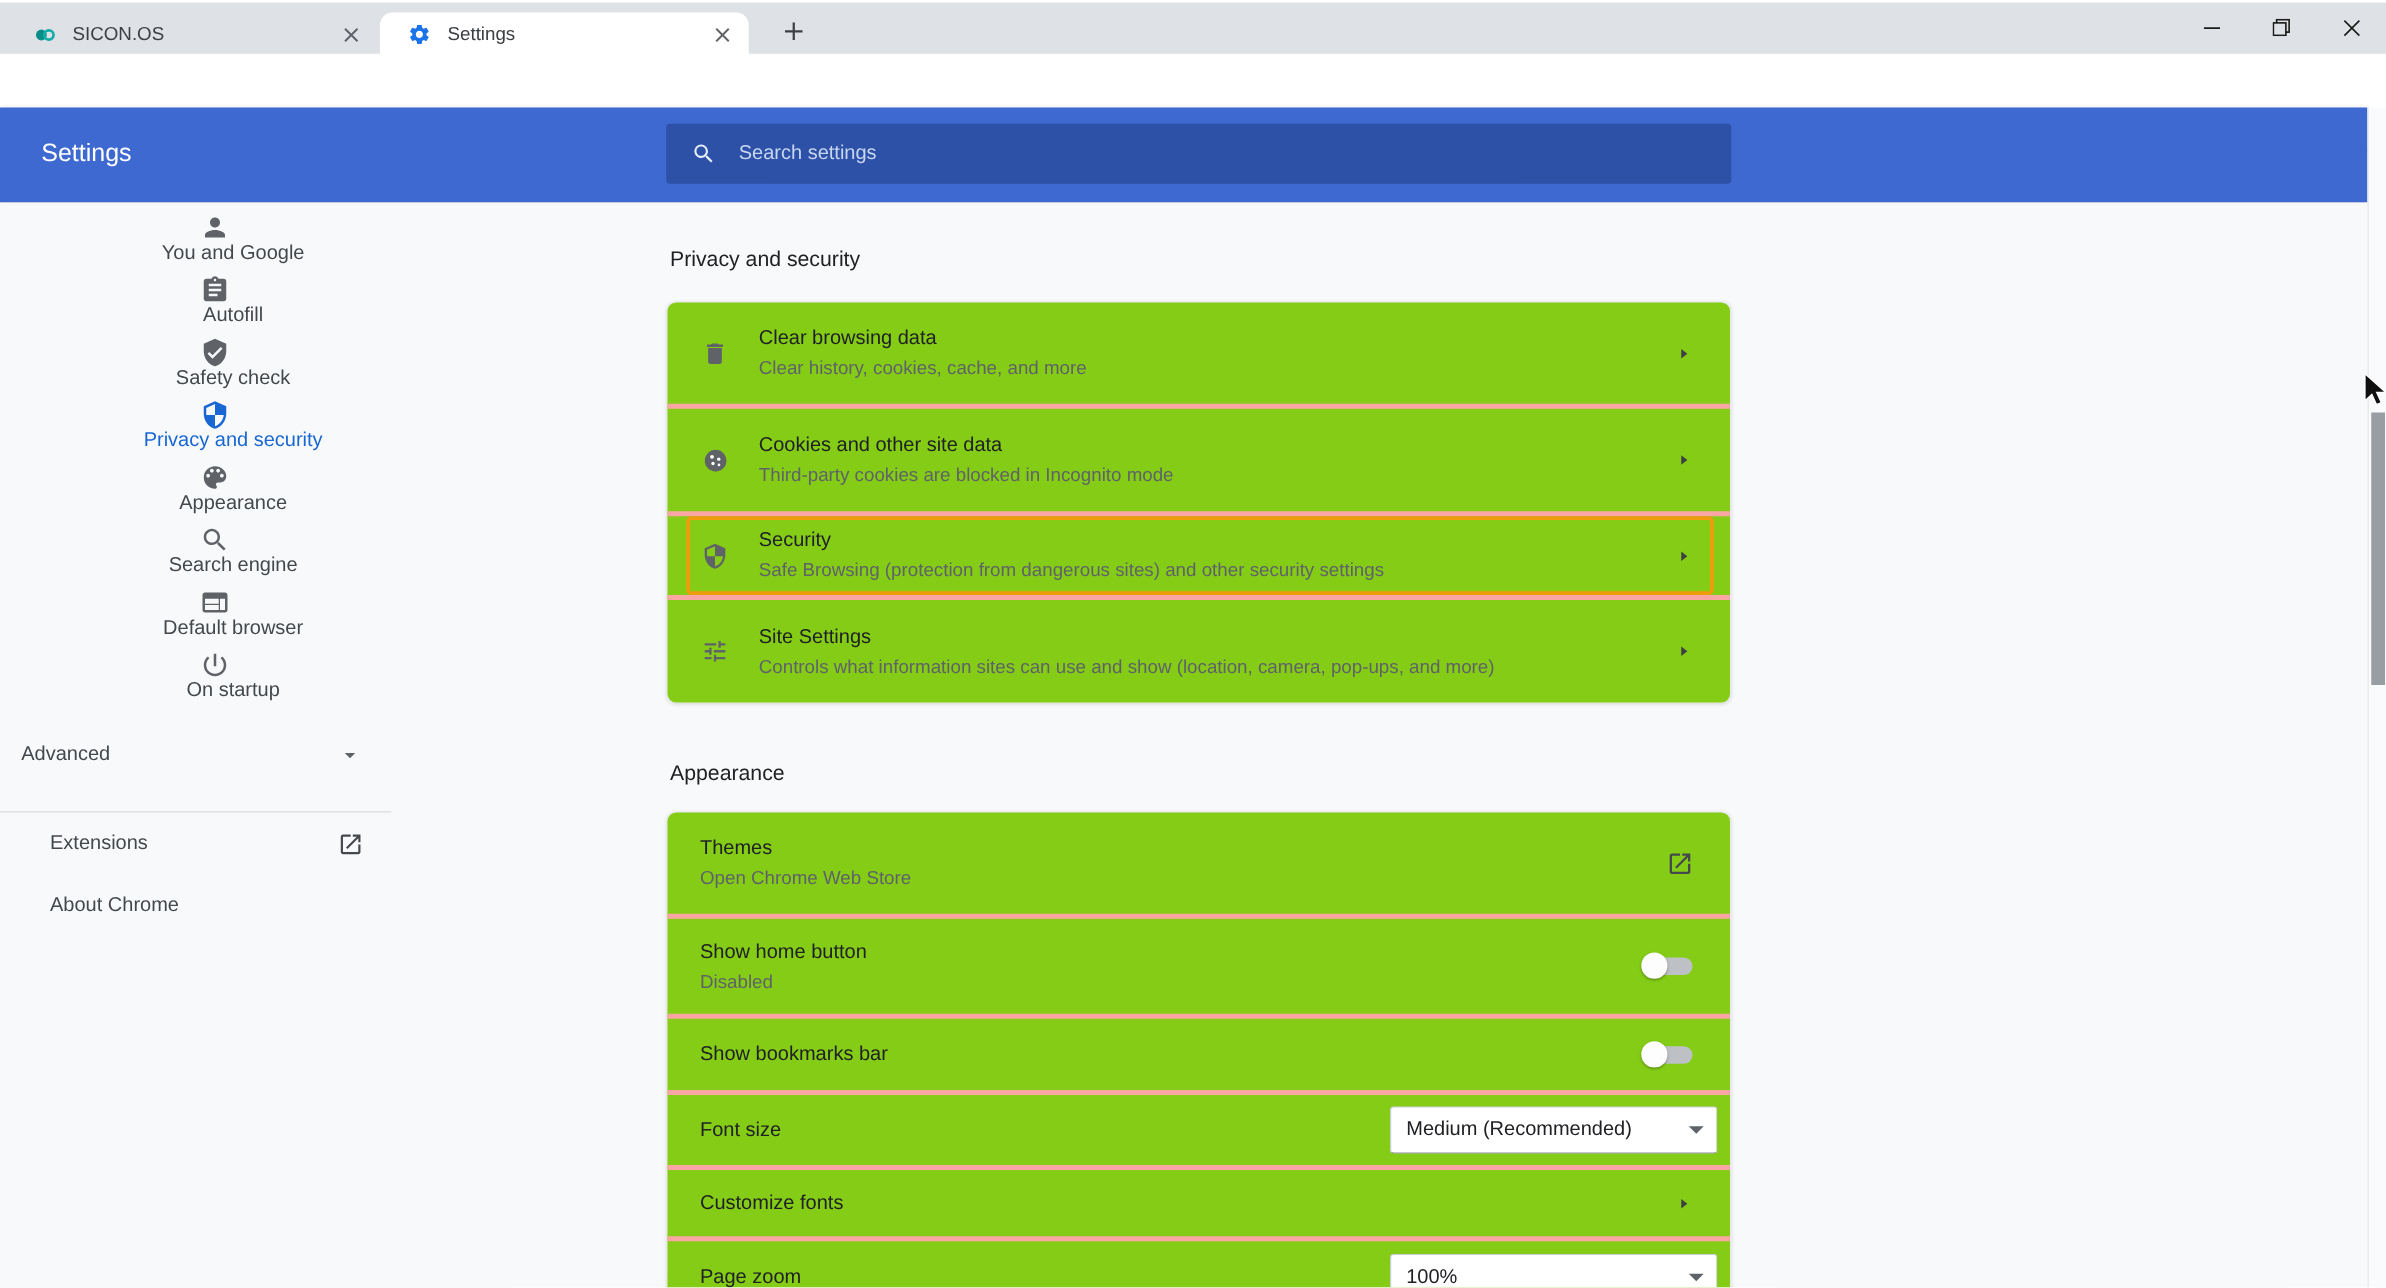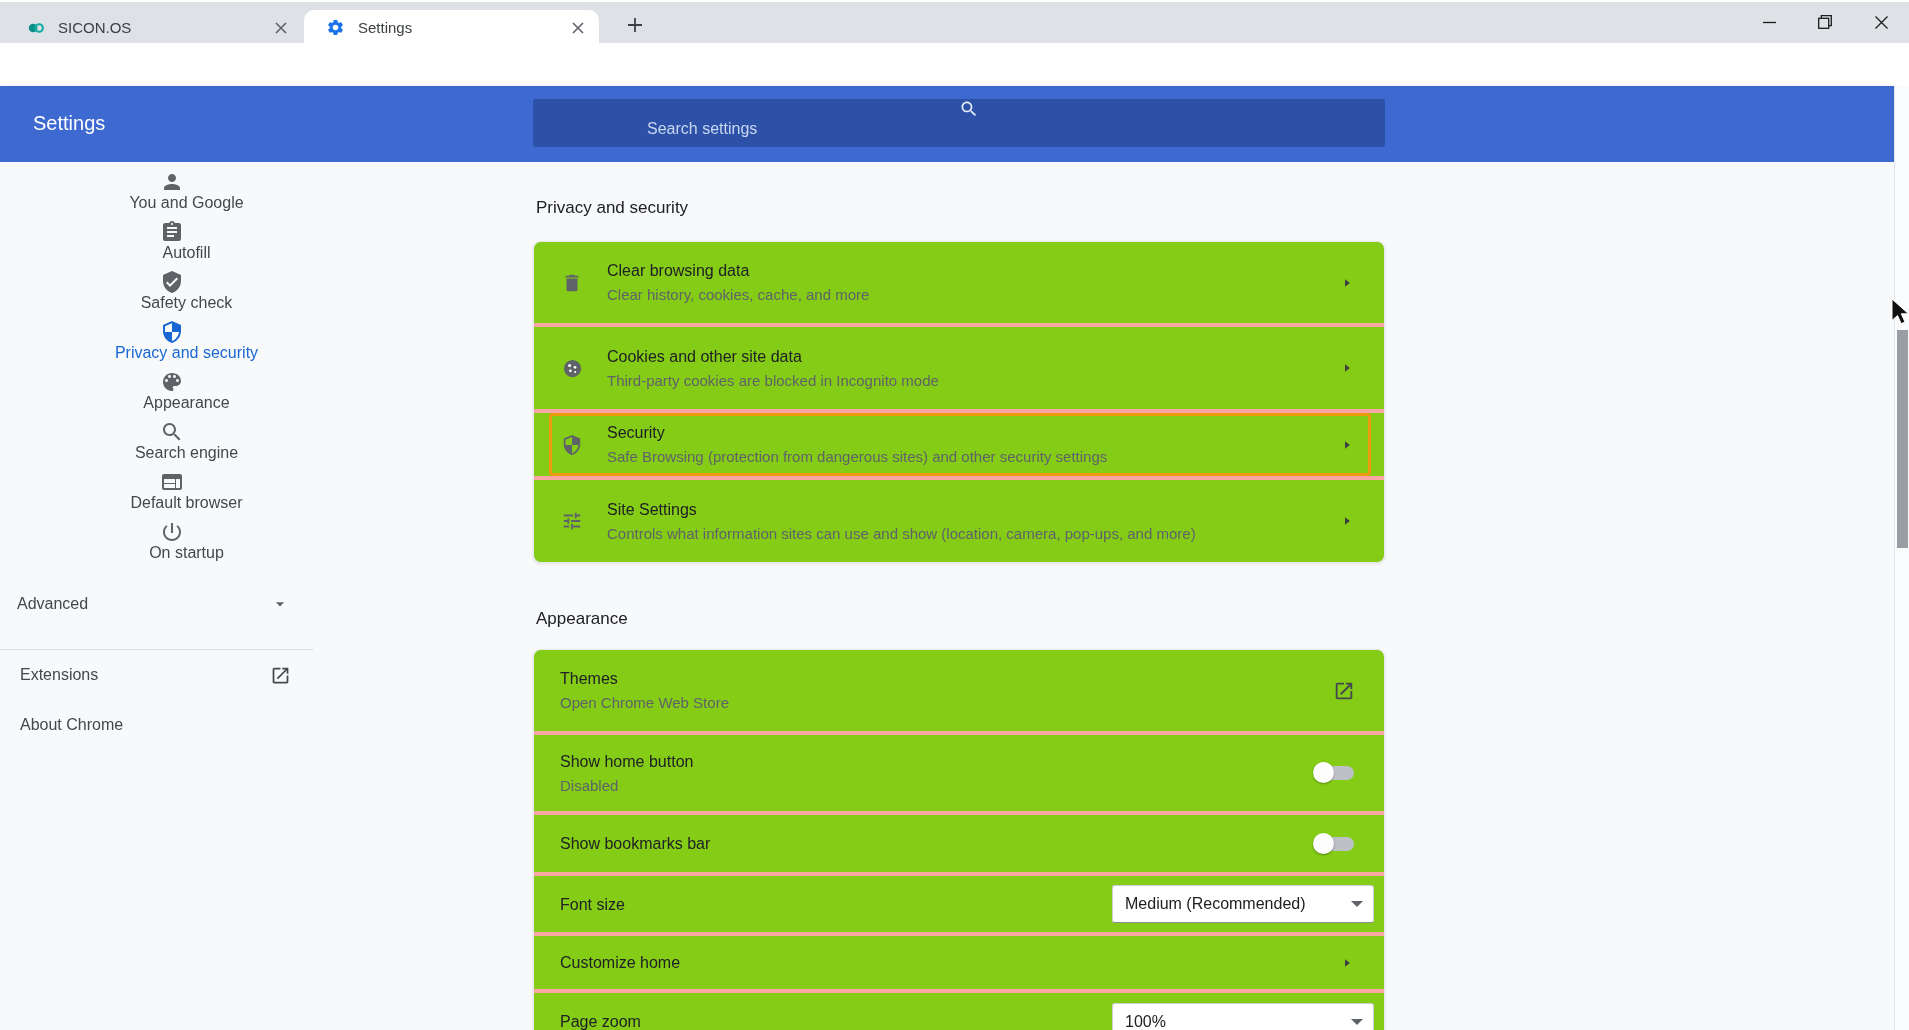--- a/index.html
+++ b/index.html
@@ -31,39 +31,39 @@
   .omni-url{font-size:16px;color:#51555A;}
   .avatar{position:absolute;left:1838px;top:50px;width:30px;height:30px;border-radius:50%;background:#14966F;
     color:#fff;font-size:15px;display:flex;align-items:center;justify-content:center;}
   .menu-ring{position:absolute;left:1874px;top:47px;width:32px;height:32px;border:2px solid #A9C7F8;border-radius:50%;
     display:flex;align-items:center;justify-content:center;box-sizing:border-box;}
   
   .settings-header{position:absolute;top:86px;left:0;width:1894px;height:76px;background:#3E69D0;
     box-shadow:0 2px 5px rgba(0,0,0,.25);}
   .settings-title{position:absolute;left:33px;top:26px;font-size:20px;color:#fff;}
   .searchbox{position:absolute;left:533px;top:13px;width:852px;height:48px;background:#2C51A6;border-radius:3px;
-    display:flex;align-items:center;box-sizing:border-box;flex-direction:column;}
+    display:flex;align-items:center;box-sizing:border-box;}
   .searchbox svg{margin-left:20px;}
   .searchbox input{background:transparent;border:none;outline:none;color:#fff;font-size:16px;margin-left:16px;width:640px;
     font-family:"Liberation Sans", sans-serif;}
   .searchbox input::placeholder{color:#C9D6F2;}
   
   .page{position:absolute;top:162px;left:0;width:1894px;height:868px;background:#F8F9FA;overflow:hidden;}
   
   .sidebar{position:absolute;left:0;top:8px;width:313px;}
   .nav-item{height:50px;display:flex;align-items:center;padding-left:31px;cursor:default;flex-direction:column;}
   .nav-item .nicon{width:24px;height:24px;color:#5F6368;flex:0 0 auto;}
   .nav-item .nlabel{margin-left:29px;font-size:16px;font-weight:500;color:#43484D;}
   .nav-item.selected .nicon{color:#1967D2;}
   .nav-item.selected .nlabel{color:#1967D2;}
   .advanced-row{height:50px;margin-top:9px;display:flex;align-items:center;justify-content:space-between;
     padding-left:17px;padding-right:23px;}
   .advanced-row .nlabel{font-size:16px;font-weight:500;color:#43484D;}
   .sidebar-divider{margin-top:20px;border-top:1px solid #DADCE0;width:313px;}
-  .foot-item{height:50px;display:flex;align-items:center;padding-left:20px;position:relative;width:313px;box-sizing:border-box;}
+  .foot-item{height:50px;display:flex;align-items:center;padding-left:40px;position:relative;width:313px;box-sizing:border-box;}
   .foot-item .nlabel{font-size:16px;font-weight:500;color:#43484D;}
   .foot-item .launch{position:absolute;right:22px;color:#45494E;}
   .foot-item:first-of-type{margin-top:2px;}
   
   .content{position:absolute;left:533px;top:0;width:852px;height:868px;}
   .section-heading{position:absolute;left:3px;font-size:17px;font-weight:500;color:#202124;line-height:24px;}
   .card{position:absolute;left:0;width:852px;background:#84cc16;border:1px solid #E7E9EB;border-radius:8px;
     box-shadow:0 1px 3px rgba(60,64,67,.13);box-sizing:border-box;display:flex;flex-direction:column;}
   .row{display:flex;align-items:center;position:relative;box-sizing:border-box;}
   .row + .row{border-top:4px solid #fca5a5;}
@@ -425,21 +425,21 @@
           <div class="rtitle">Font size</div>
         </span>
         <span class="mdselect">
           <span>Medium (Recommended)</span>
           <span class="caret"></span>
         </span>
       </div>
 
       <div class="row" style="height:57px;">
         <span class="texts">
-          <div class="rtitle">Customize home</div>
+          <div class="rtitle">Customize fonts</div>
         </span>
         <span class="chevron">
           <svg width="16" height="16" viewBox="0 0 24 24" fill="currentColor">
               <path d="M9 6.2l7.3 5.8L9 17.8z"></path>
             </svg>
         </span>
       </div>
 
       <div class="row" style="height:61px;">
         <span class="texts">

